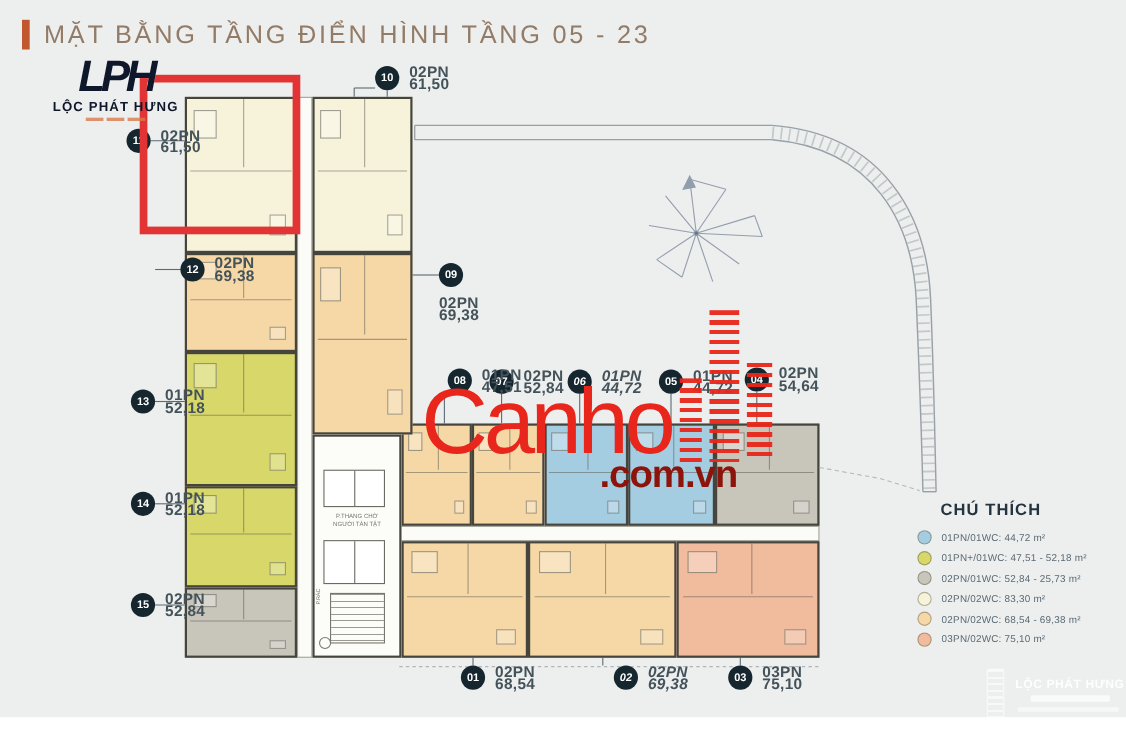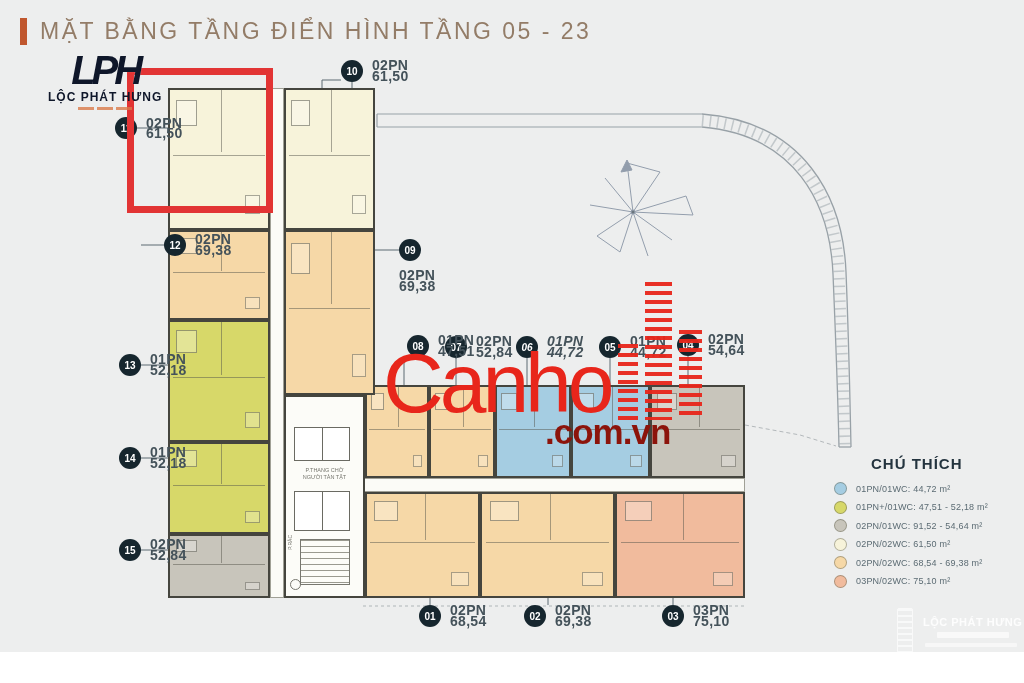--- a/index.html
+++ b/index.html
@@ -50,21 +50,21 @@
   .canho { position:absolute; left:0; top:0; z-index:7; }
   .canho .main { position:absolute; left:383px; top:341px; font-size:84px; font-weight:normal; letter-spacing:-4px; line-height:84px; }
   .canho .suffix { position:absolute; left:545px; top:412px; font-size:35px; font-weight:bold; letter-spacing:-1px; }
   .tower { position:absolute; opacity:.95; }
   .t1 { left:618px; top:344px; width:20px; height:76px; }
   .t2 { left:645px; top:282px; width:27px; height:138px; }
   .t3 { left:679px; top:330px; width:23px; height:90px; }
 
   
   .legend { position:absolute; left:834px; top:455px; z-index:5; }
-  .legend .ltitle { font-size:15px; font-weight:bold; color:#24343f; letter-spacing:1px; margin-left:37px; margin-bottom:10px; }
+  .legend .ltitle { font-size:15px; font-weight:bold; color:#24343f; letter-spacing:1px; margin-left:21px; margin-bottom:10px; }
   .lrow { display:flex; align-items:center; gap:9px; margin-bottom:5.5px; }
   .sw { width:13px; height:13px; border-radius:50%; flex:0 0 auto; }
   .ltext { font-size:9px; color:#5b6b73; letter-spacing:.2px; }
 
   
   .brand-br { position:absolute; left:897px; top:608px; z-index:7; color:#fff; opacity:.9; display:flex; gap:10px; align-items:flex-start; }
   .brand-br .twr { width:16px; height:58px; border:1.5px solid #fff; border-radius:2px;
       background:repeating-linear-gradient(to bottom, rgba(255,255,255,.9) 0 2px, transparent 2px 6px); opacity:.75; }
   .brand-br .nm { font-size:11px; font-weight:bold; letter-spacing:.5px; margin-top:8px; }
   .brand-br .l2 { width:72px; height:6px; background:rgba(255,255,255,.75); margin:4px 0 0 14px; border-radius:1px; }
@@ -106,21 +106,21 @@
           <div>02PN</div>
           <div>68,54</div>
         </div>
       </div>
       <div class="unit" style="left: 480px; top: 492px; width: 135px; height: 106px; background: rgb(246, 216, 167);">
         <span class="iwh"></span>
         <span class="iwv"></span>
         <span class="bed"></span>
         <span class="tbl"></span>
       </div>
-      <div class="ulabel" style="left: 524px; top: 605px;">
+      <div class="ulabel" style="left: 558px; top: 605px; font-style: italic;">
         <div class="badge">02</div>
         <div class="ltxt">
           <div>02PN</div>
           <div>69,38</div>
         </div>
       </div>
       <div class="unit" style="left: 615px; top: 492px; width: 130px; height: 106px; background: rgb(241, 187, 157);">
         <span class="iwh"></span>
         <span class="iwv"></span>
         <span class="bed"></span>
@@ -376,25 +376,25 @@
         <div class="lrow">
           <span class="sw" style="background: rgb(165, 205, 226); border: 1px solid rgba(90, 90, 70, 0.45);"></span>
           <span class="ltext">01PN/01WC: 44,72 m²</span>
         </div>
         <div class="lrow">
           <span class="sw" style="background: rgb(215, 216, 105); border: 1px solid rgba(90, 90, 70, 0.45);"></span>
           <span class="ltext">01PN+/01WC: 47,51 - 52,18 m²</span>
         </div>
         <div class="lrow">
           <span class="sw" style="background: rgb(200, 197, 187); border: 1px solid rgba(90, 90, 70, 0.45);"></span>
-          <span class="ltext">02PN/01WC: 91,52 - 54,64 m²</span>
+          <span class="ltext">02PN/01WC: 52,84 - 25,73 m²</span>
         </div>
         <div class="lrow">
           <span class="sw" style="background: rgb(247, 243, 218); border: 1px solid rgba(90, 90, 70, 0.45);"></span>
-          <span class="ltext">02PN/02WC: 61,50 m²</span>
+          <span class="ltext">02PN/02WC: 83,30 m²</span>
         </div>
         <div class="lrow">
           <span class="sw" style="background: rgb(246, 216, 167); border: 1px solid rgba(90, 90, 70, 0.45);"></span>
           <span class="ltext">02PN/02WC: 68,54 - 69,38 m²</span>
         </div>
         <div class="lrow">
           <span class="sw" style="background: rgb(241, 187, 157); border: 1px solid rgba(90, 90, 70, 0.45);"></span>
           <span class="ltext">03PN/02WC: 75,10 m²</span>
         </div>
       </div>

